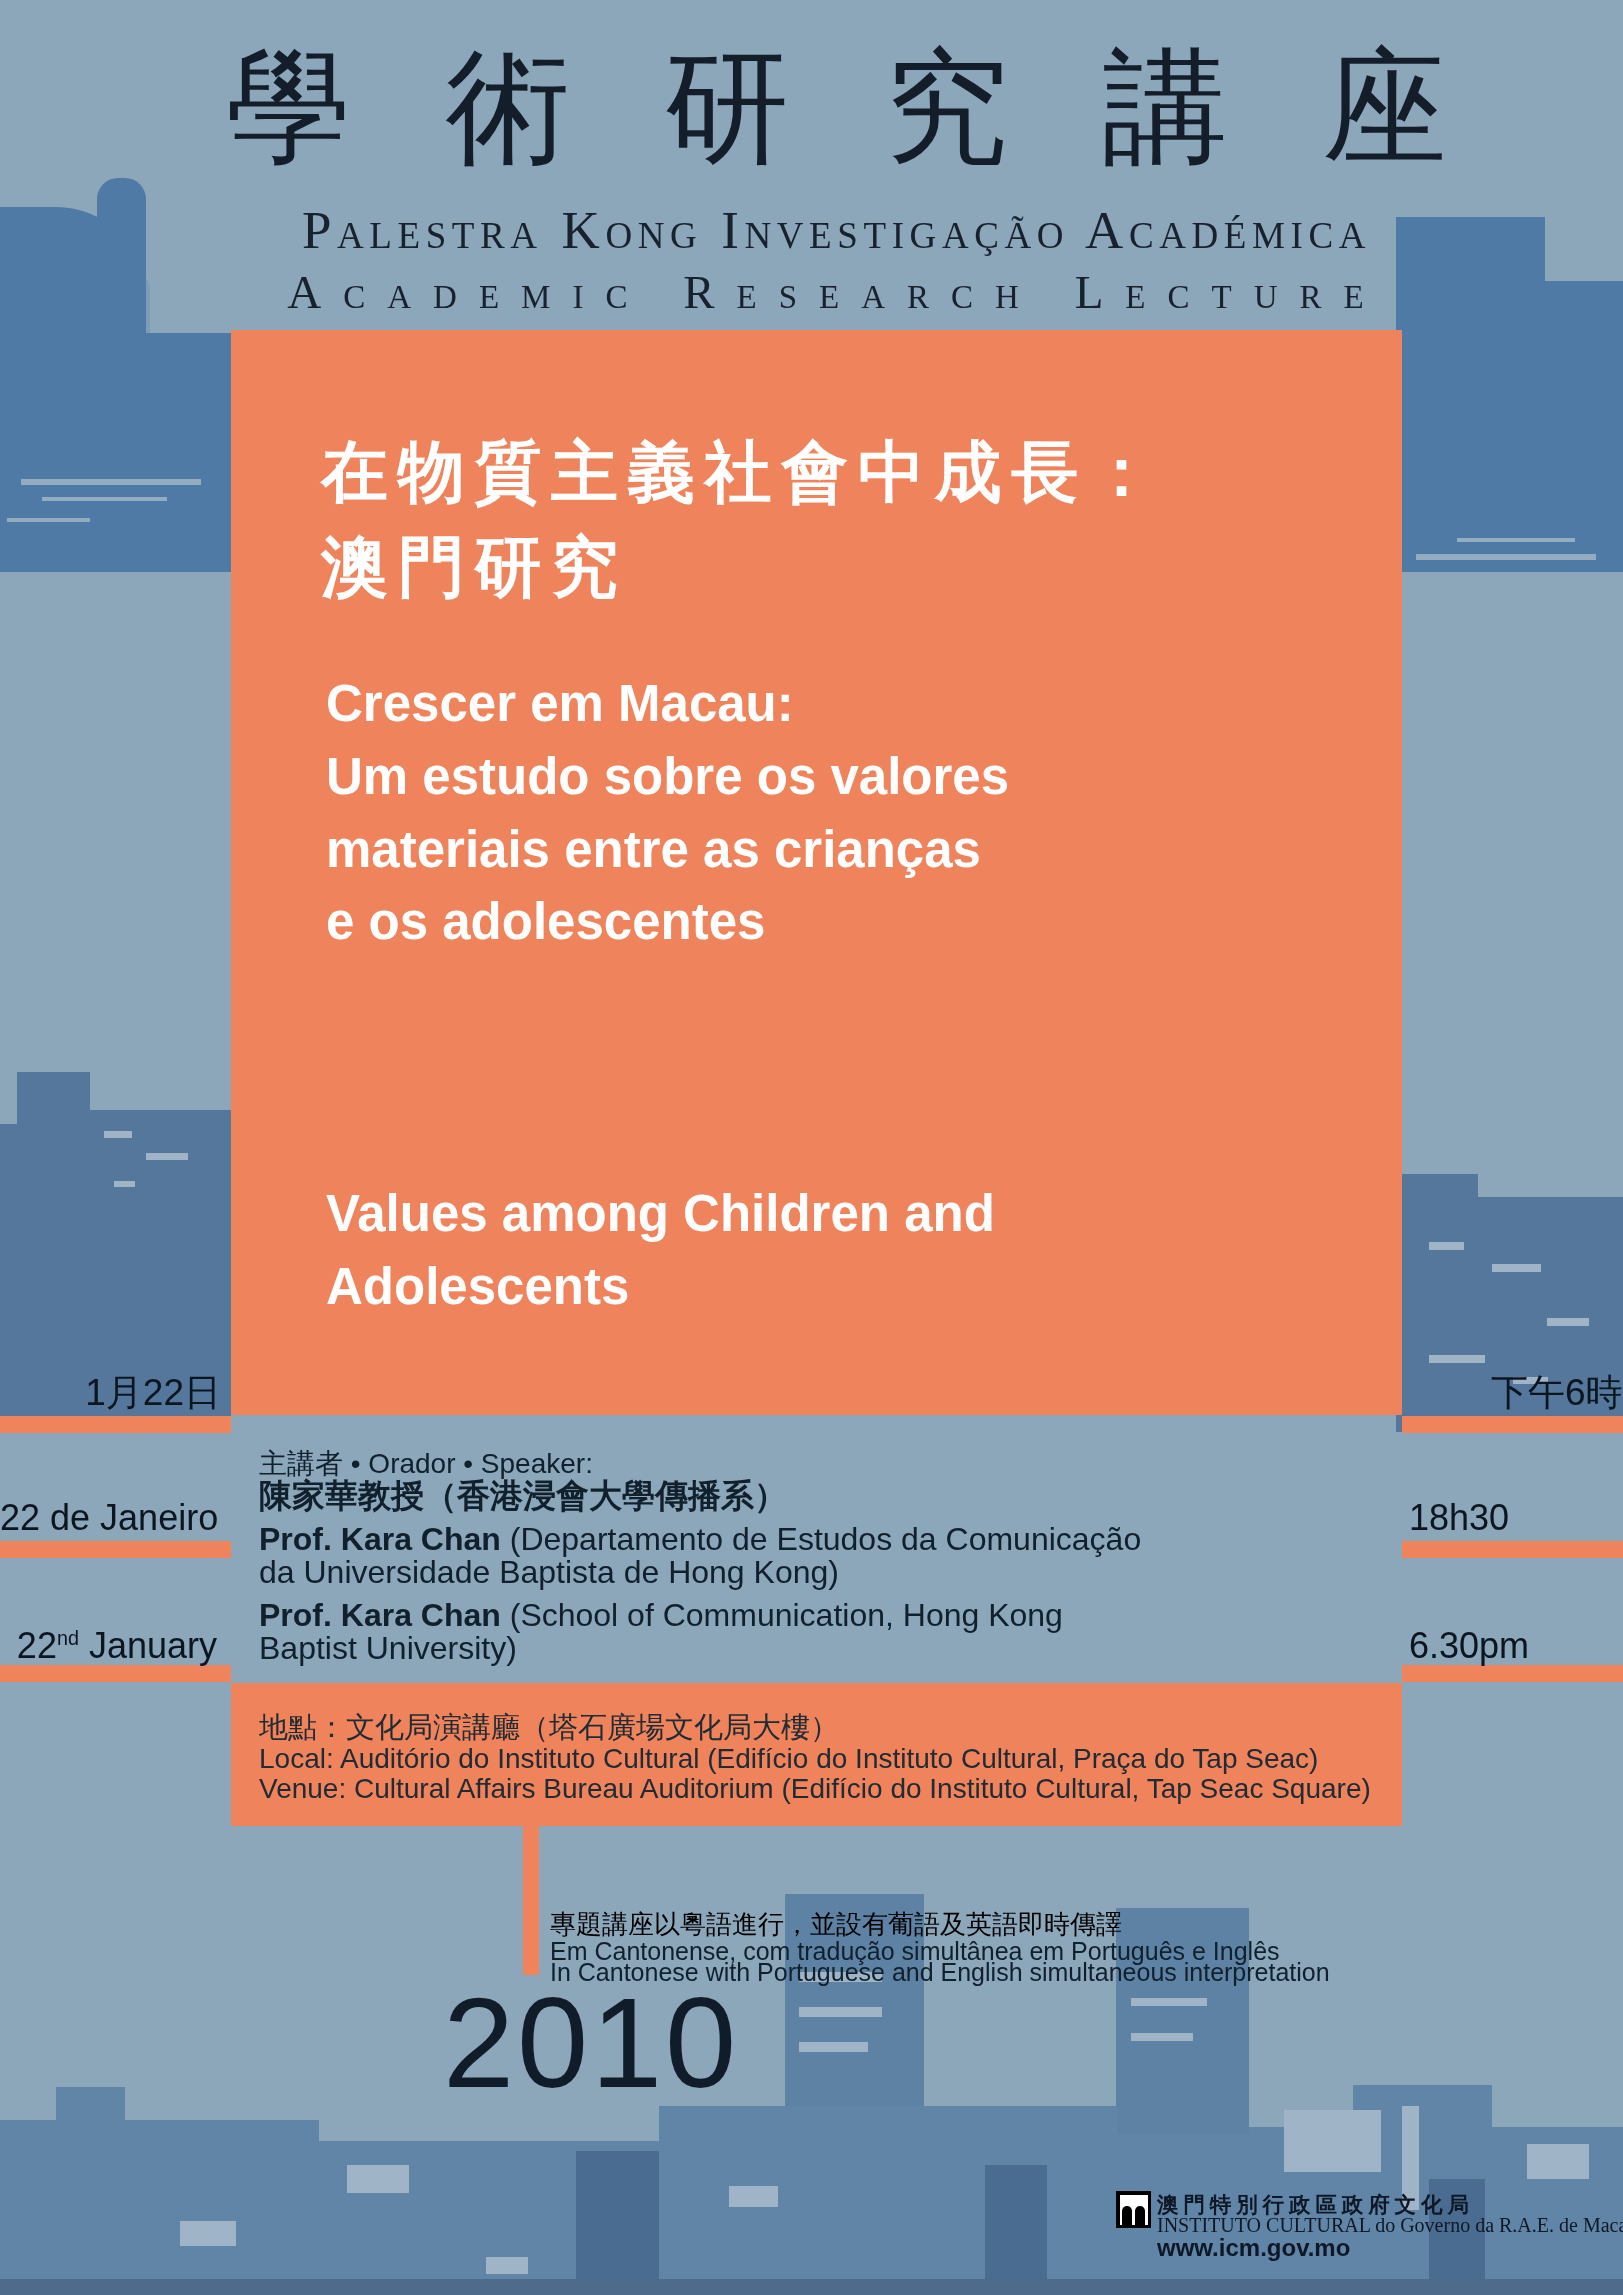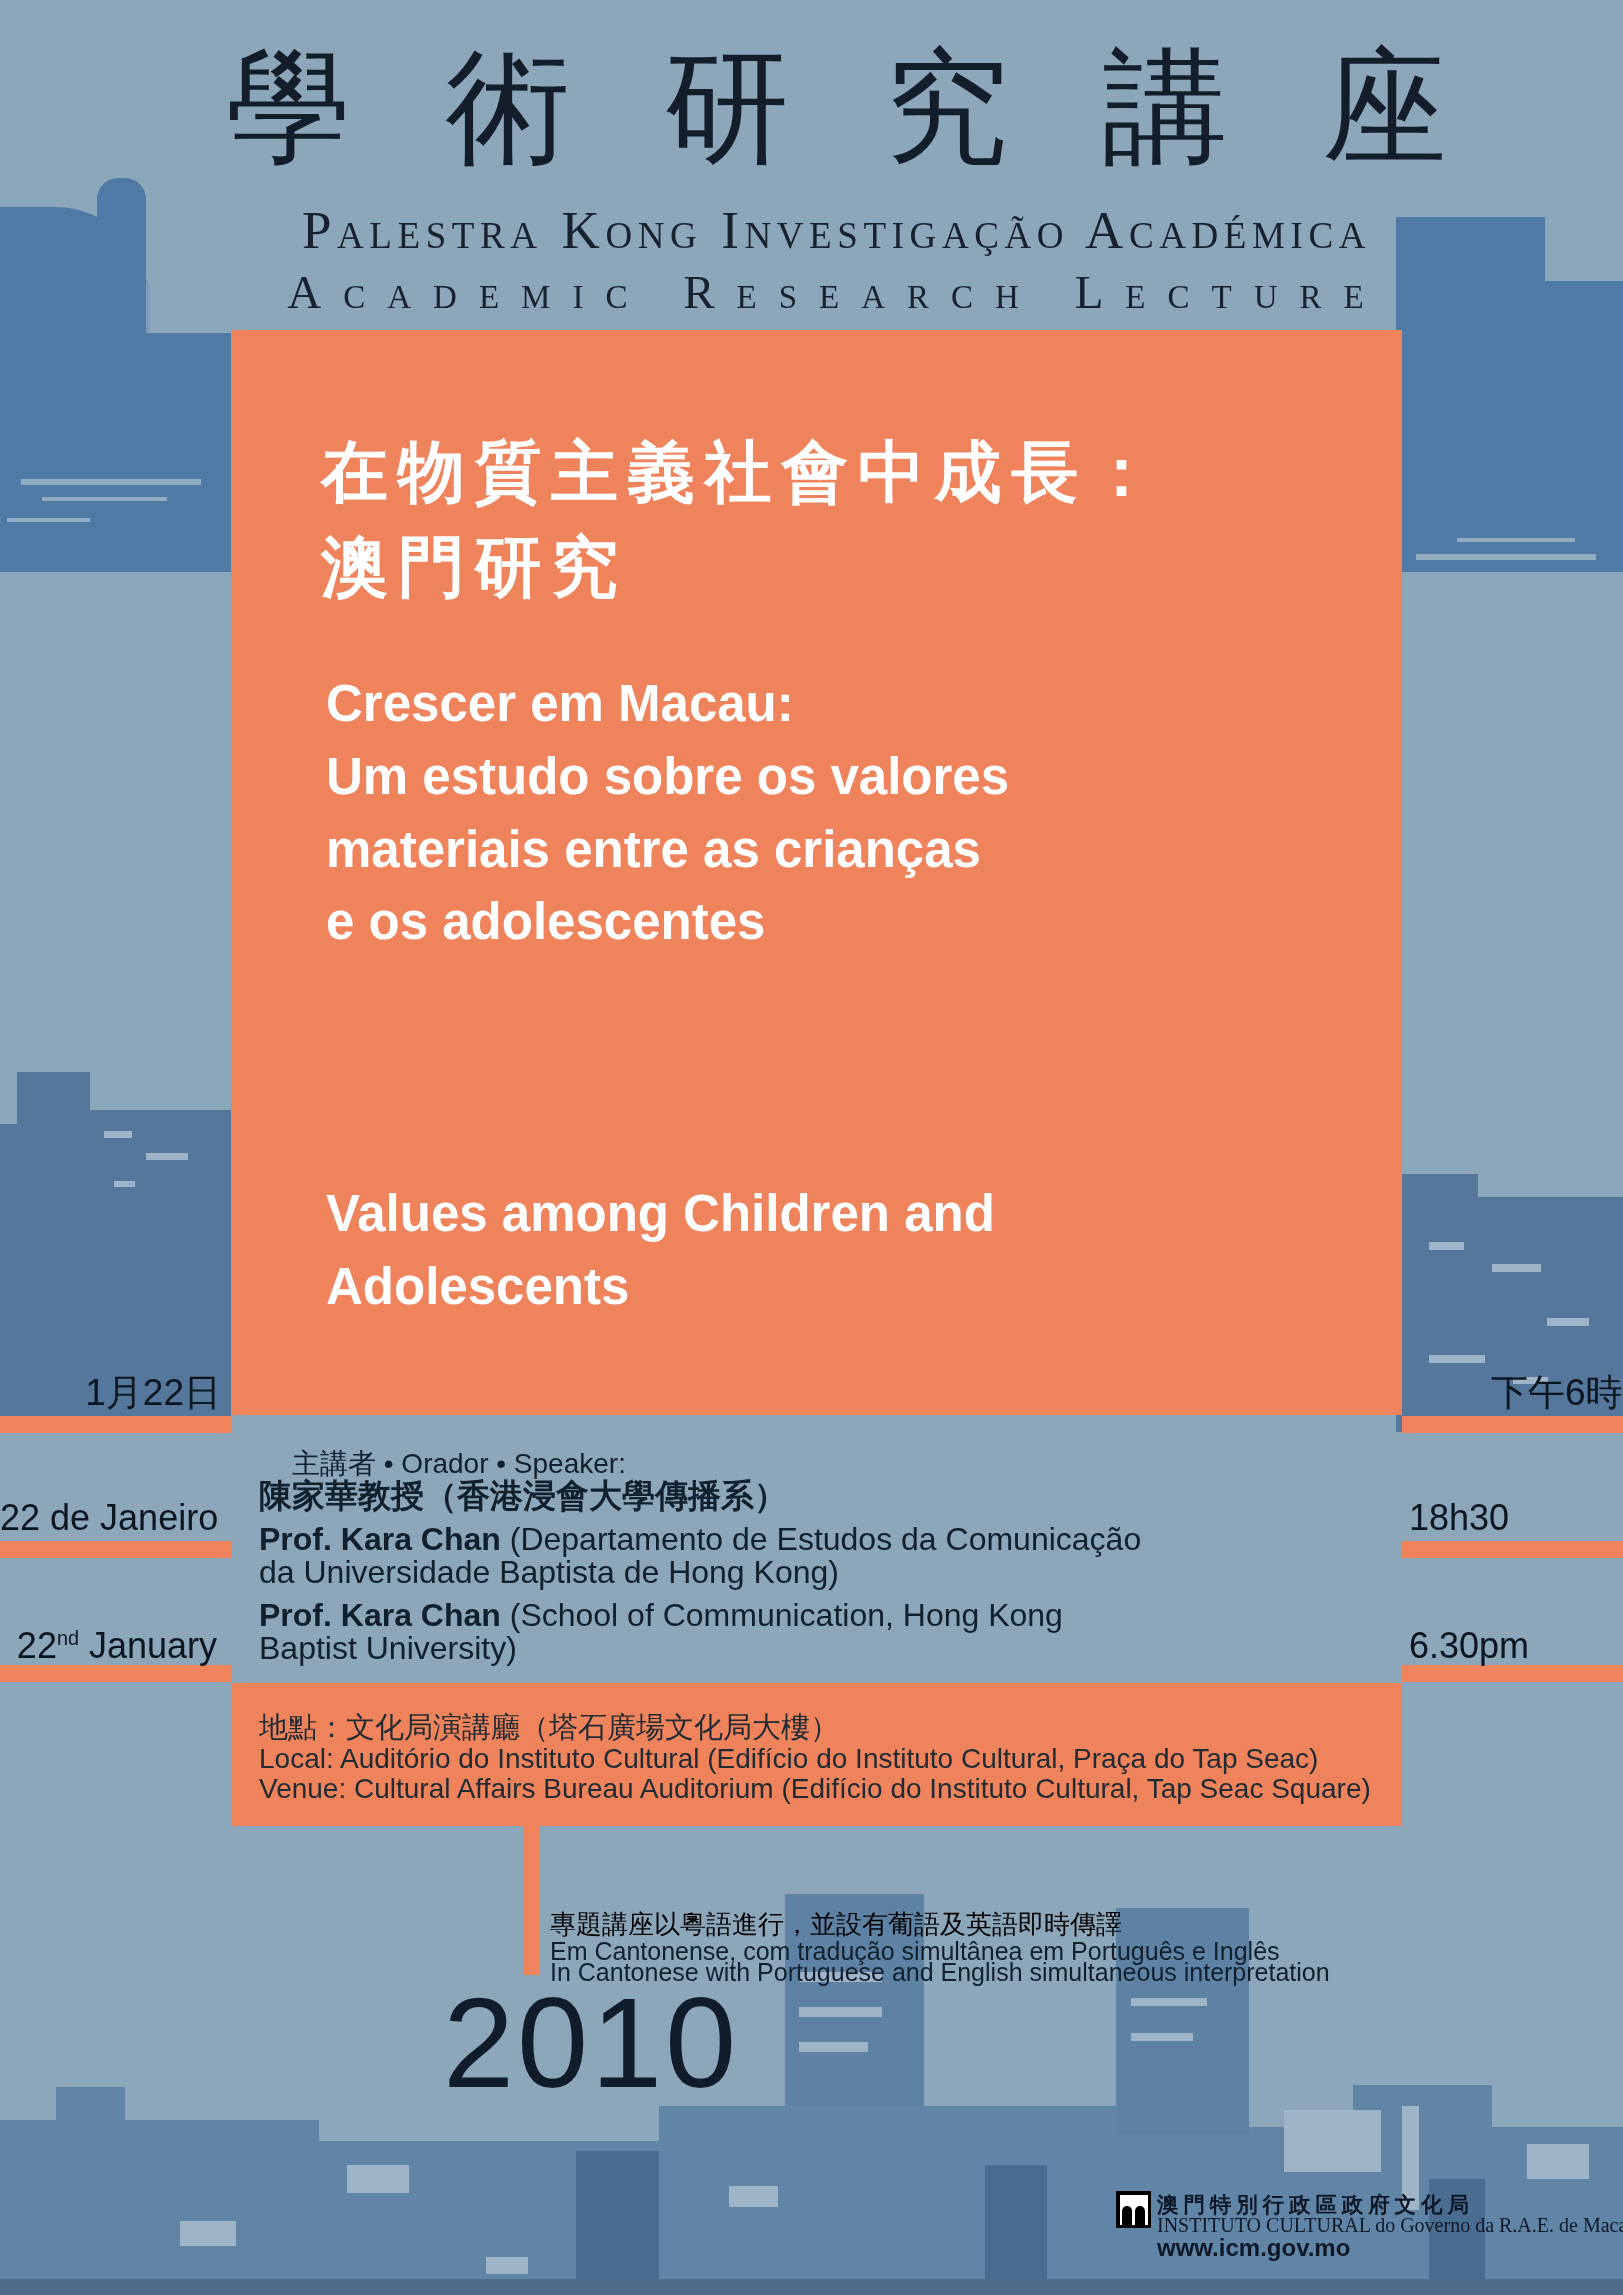--- a/index.html
+++ b/index.html
@@ -137,21 +137,21 @@
   <div class="txt datetxt" style="left:1451px;top:1368px;font-size:37px;margin-left:40px;">下午6時30分</div>
 
   <div class="txt datetxt" style="left:0;top:1497px;width:217px;text-align:left;font-size:36px;">22 de Janeiro</div>
   <div class="txt datetxt" style="left:1409px;top:1497px;font-size:36px;">18h30</div>
 
   <div class="txt datetxt" style="left:0;top:1625px;width:217px;text-align:right;font-size:36px;">
     <span>22</span><sup class="nd">nd</sup><span> January</span>
   </div>
   <div class="txt datetxt" style="left:1409px;top:1625px;font-size:36px;">6.30pm</div>
 
-  <div class="txt spk" style="left:259px;top:1445px;font-size:28px;margin-left:33px;">主講者 • Orador • Speaker:</div>
+  <div class="txt spk" style="left:259px;top:1445px;font-size:28px;">主講者 • Orador • Speaker:</div>
   <div class="txt spk b" style="left:259px;top:1474px;font-size:33px;">陳家華教授（香港浸會大學傳播系）</div>
   <div class="txt spk" style="left:259px;top:1521px;font-size:32px;">
     <span class="b">Prof. Kara Chan </span><span>(Departamento de Estudos da Comunicação</span>
   </div>
   <div class="txt spk" style="left:259px;top:1554px;font-size:32px;">da Universidade Baptista de Hong Kong)</div>
   <div class="txt spk" style="left:259px;top:1597px;font-size:32px;">
     <span class="b">Prof. Kara Chan </span><span>(School of Communication, Hong Kong</span>
   </div>
   <div class="txt spk" style="left:259px;top:1630px;font-size:32px;">Baptist University)</div>
 

